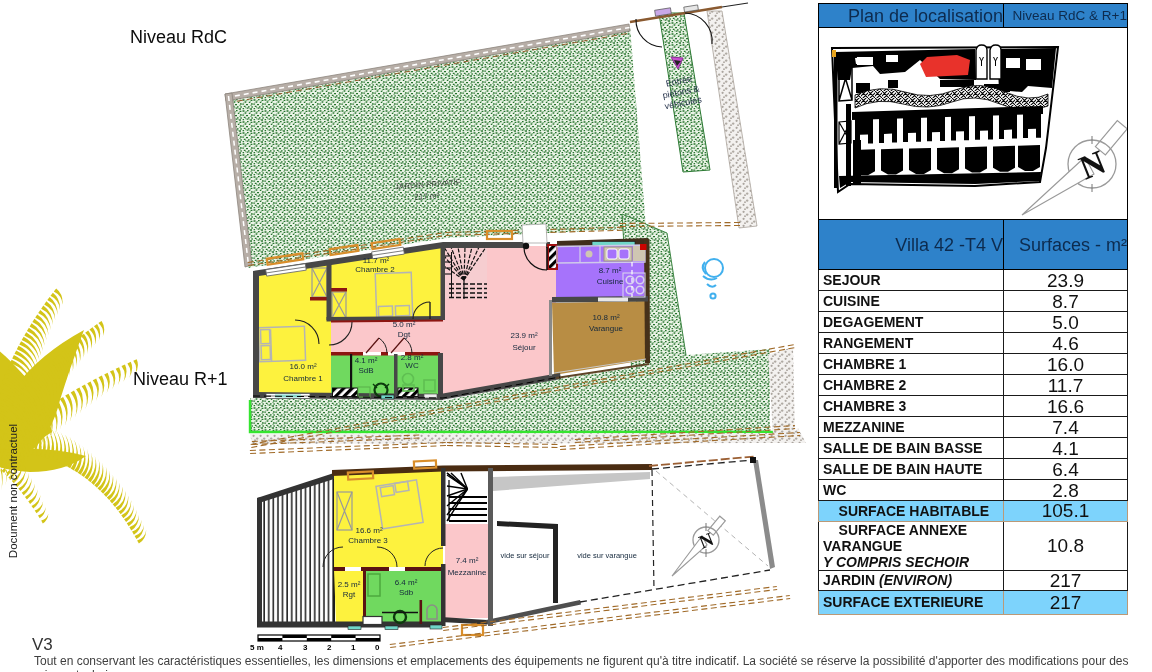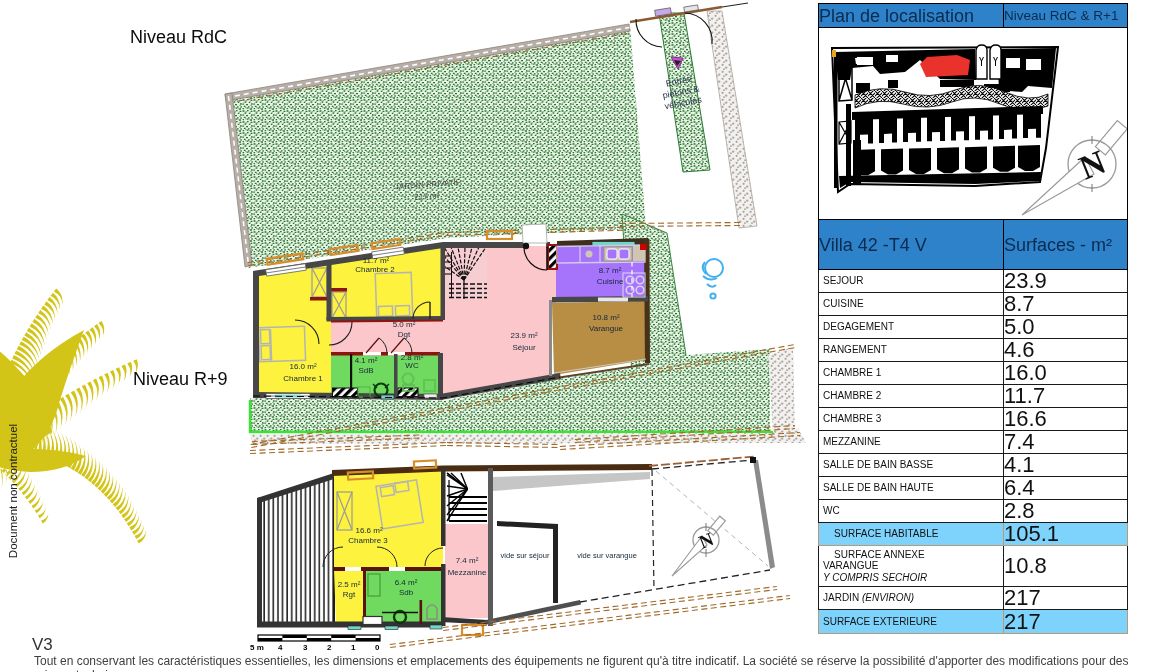--- a/index.html
+++ b/index.html
@@ -774,28 +774,28 @@
 <tr class="g" style="height:24px">
             <td class="lab">SURFACE EXTERIEURE</td>
             <td class="val">217</td>
           </tr>
 </tbody>
       </table>
 </div>
 
 <style>
 td{padding:0;overflow:hidden;}
-.hd{border:1.5px solid #000;text-align:left;color:#0d2b4e;white-space:nowrap;line-height:1;}
-.lab{border:1px solid #1a1a1a;font-size:10px;color:#111;padding-left:4px;white-space:nowrap;line-height:1.15;}
-.val{border:1px solid #1a1a1a;text-align:left;font-size:22px;color:#111;line-height:1;}
+.hd{border:1.5px solid #000;text-align:right;color:#0d2b4e;white-space:nowrap;line-height:1;}
+.lab{border:1px solid #1a1a1a;font-size:14px;color:#111;padding-left:4px;white-space:nowrap;line-height:1.15;font-weight:bold;}
+.val{border:1px solid #1a1a1a;text-align:center;font-size:19px;color:#111;line-height:1;}
 tr.g td{background:#7dd3fc;border-color:#b97;}
 </style>
 
 <div class="abs" style="left:130px;top:27px;font-size:18px;color:#0c0c0c;">Niveau RdC</div>
 
-<div class="abs" style="left:133px;top:369px;font-size:18px;color:#0c0c0c;">Niveau R+9</div>
+<div class="abs" style="left:133px;top:369px;font-size:18px;color:#0c0c0c;">Niveau R+1</div>
 
 <div class="abs" style="left:-97px;top:485px;font-size:11.5px;color:#222;width:220px;text-align:center;transform:rotate(-90deg);">Document non contractuel</div>
 
 <div class="abs" style="left:8px;top:635px;font-size:17px;color:#333;margin-left:24px;">V3</div>
 
 <div class="abs" style="left:34px;top:654px;font-size:12px;color:#3e3e3e;">Tout en conservant les caractéristiques essentielles, les dimensions et emplacements des équipements ne figurent qu'à titre indicatif. La société se réserve la possibilité d'apporter des modifications pour des raisons techniques.</div>
 </div>
 
 </body></html>

